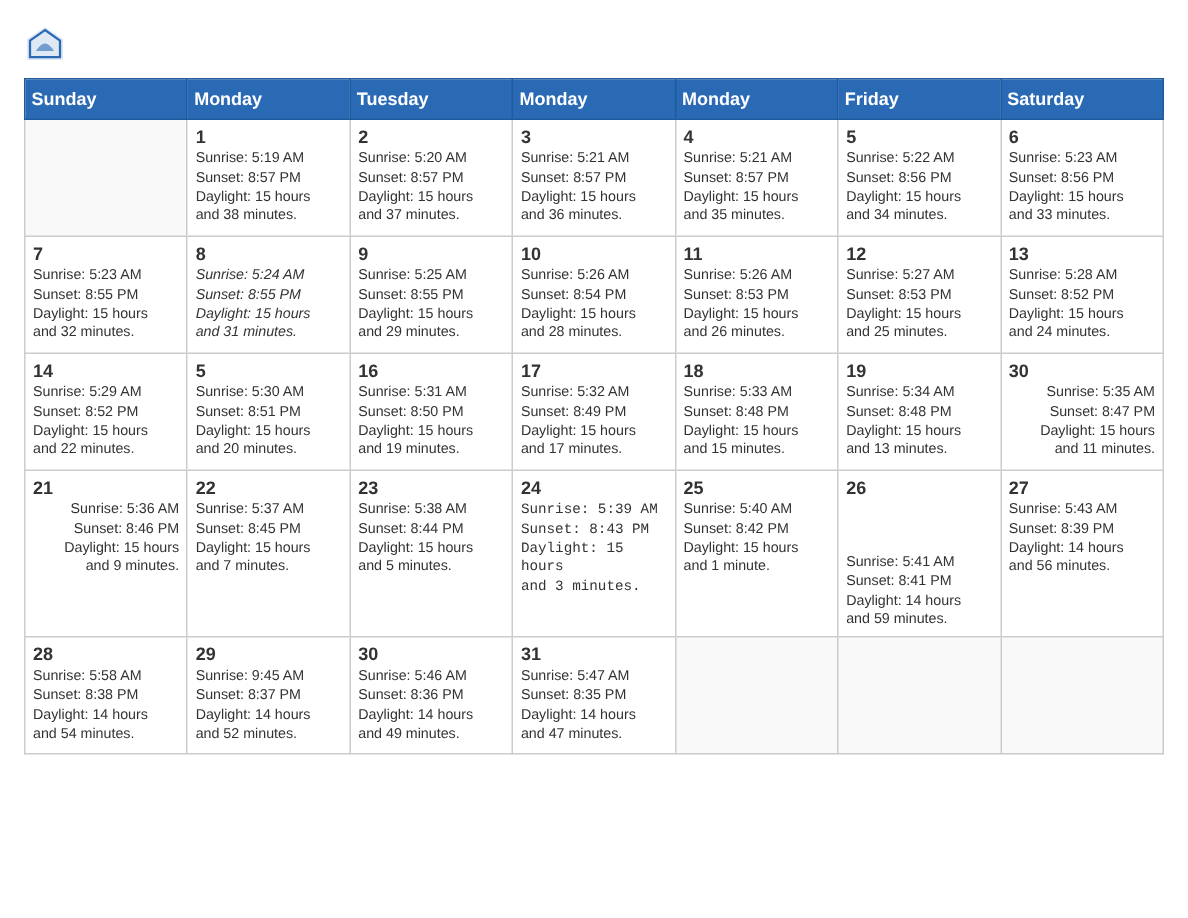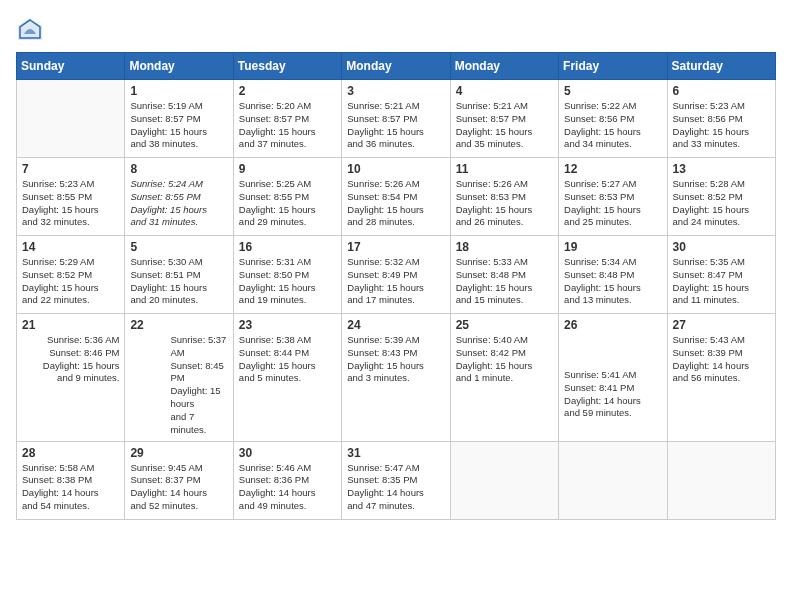--- a/index.html
+++ b/index.html
@@ -255,51 +255,51 @@
         </td>
         <td>
           <span class="day-number">19</span>
           <div class="day-info" style="white-space: pre-line;">Sunrise: 5:34 AM
 Sunset: 8:48 PM
 Daylight: 15 hours
 and 13 minutes.</div>
         </td>
         <td>
           <span class="day-number">30</span>
-          <div class="day-info" style="white-space: pre-line;">Sunrise: 5:35 AM
+          <div class="day-info" style="white-space: pre-line; text-align: right;">Sunrise: 5:35 AM
 Sunset: 8:47 PM
 Daylight: 15 hours
 and 11 minutes.</div>
         </td>
       </tr>
       <tr class="week-row">
         <td>
           <span class="day-number">21</span>
           <div class="day-info" style="white-space: pre-line; text-align: right;">Sunrise: 5:36 AM
 Sunset: 8:46 PM
 Daylight: 15 hours
 and 9 minutes.</div>
         </td>
         <td>
           <span class="day-number">22</span>
-          <div class="day-info" style="white-space: pre-line; margin-left: 40px;">Sunrise: 5:37 AM
+          <div class="day-info" style="white-space: pre-line;">Sunrise: 5:37 AM
 Sunset: 8:45 PM
 Daylight: 15 hours
 and 7 minutes.</div>
         </td>
         <td>
           <span class="day-number">23</span>
           <div class="day-info" style="white-space: pre-line;">Sunrise: 5:38 AM
 Sunset: 8:44 PM
 Daylight: 15 hours
 and 5 minutes.</div>
         </td>
         <td>
           <span class="day-number">24</span>
-          <div class="day-info" style="white-space: pre-line;">Sunrise: 5:39 AM
+          <div class="day-info" style="white-space: pre-line; font-family: Liberation Mono, monospace;">Sunrise: 5:39 AM
 Sunset: 8:43 PM
 Daylight: 15 hours
 and 3 minutes.</div>
         </td>
         <td>
           <span class="day-number">25</span>
           <div class="day-info" style="white-space: pre-line;">Sunrise: 5:40 AM
 Sunset: 8:42 PM
 Daylight: 15 hours
 and 1 minute.</div>

